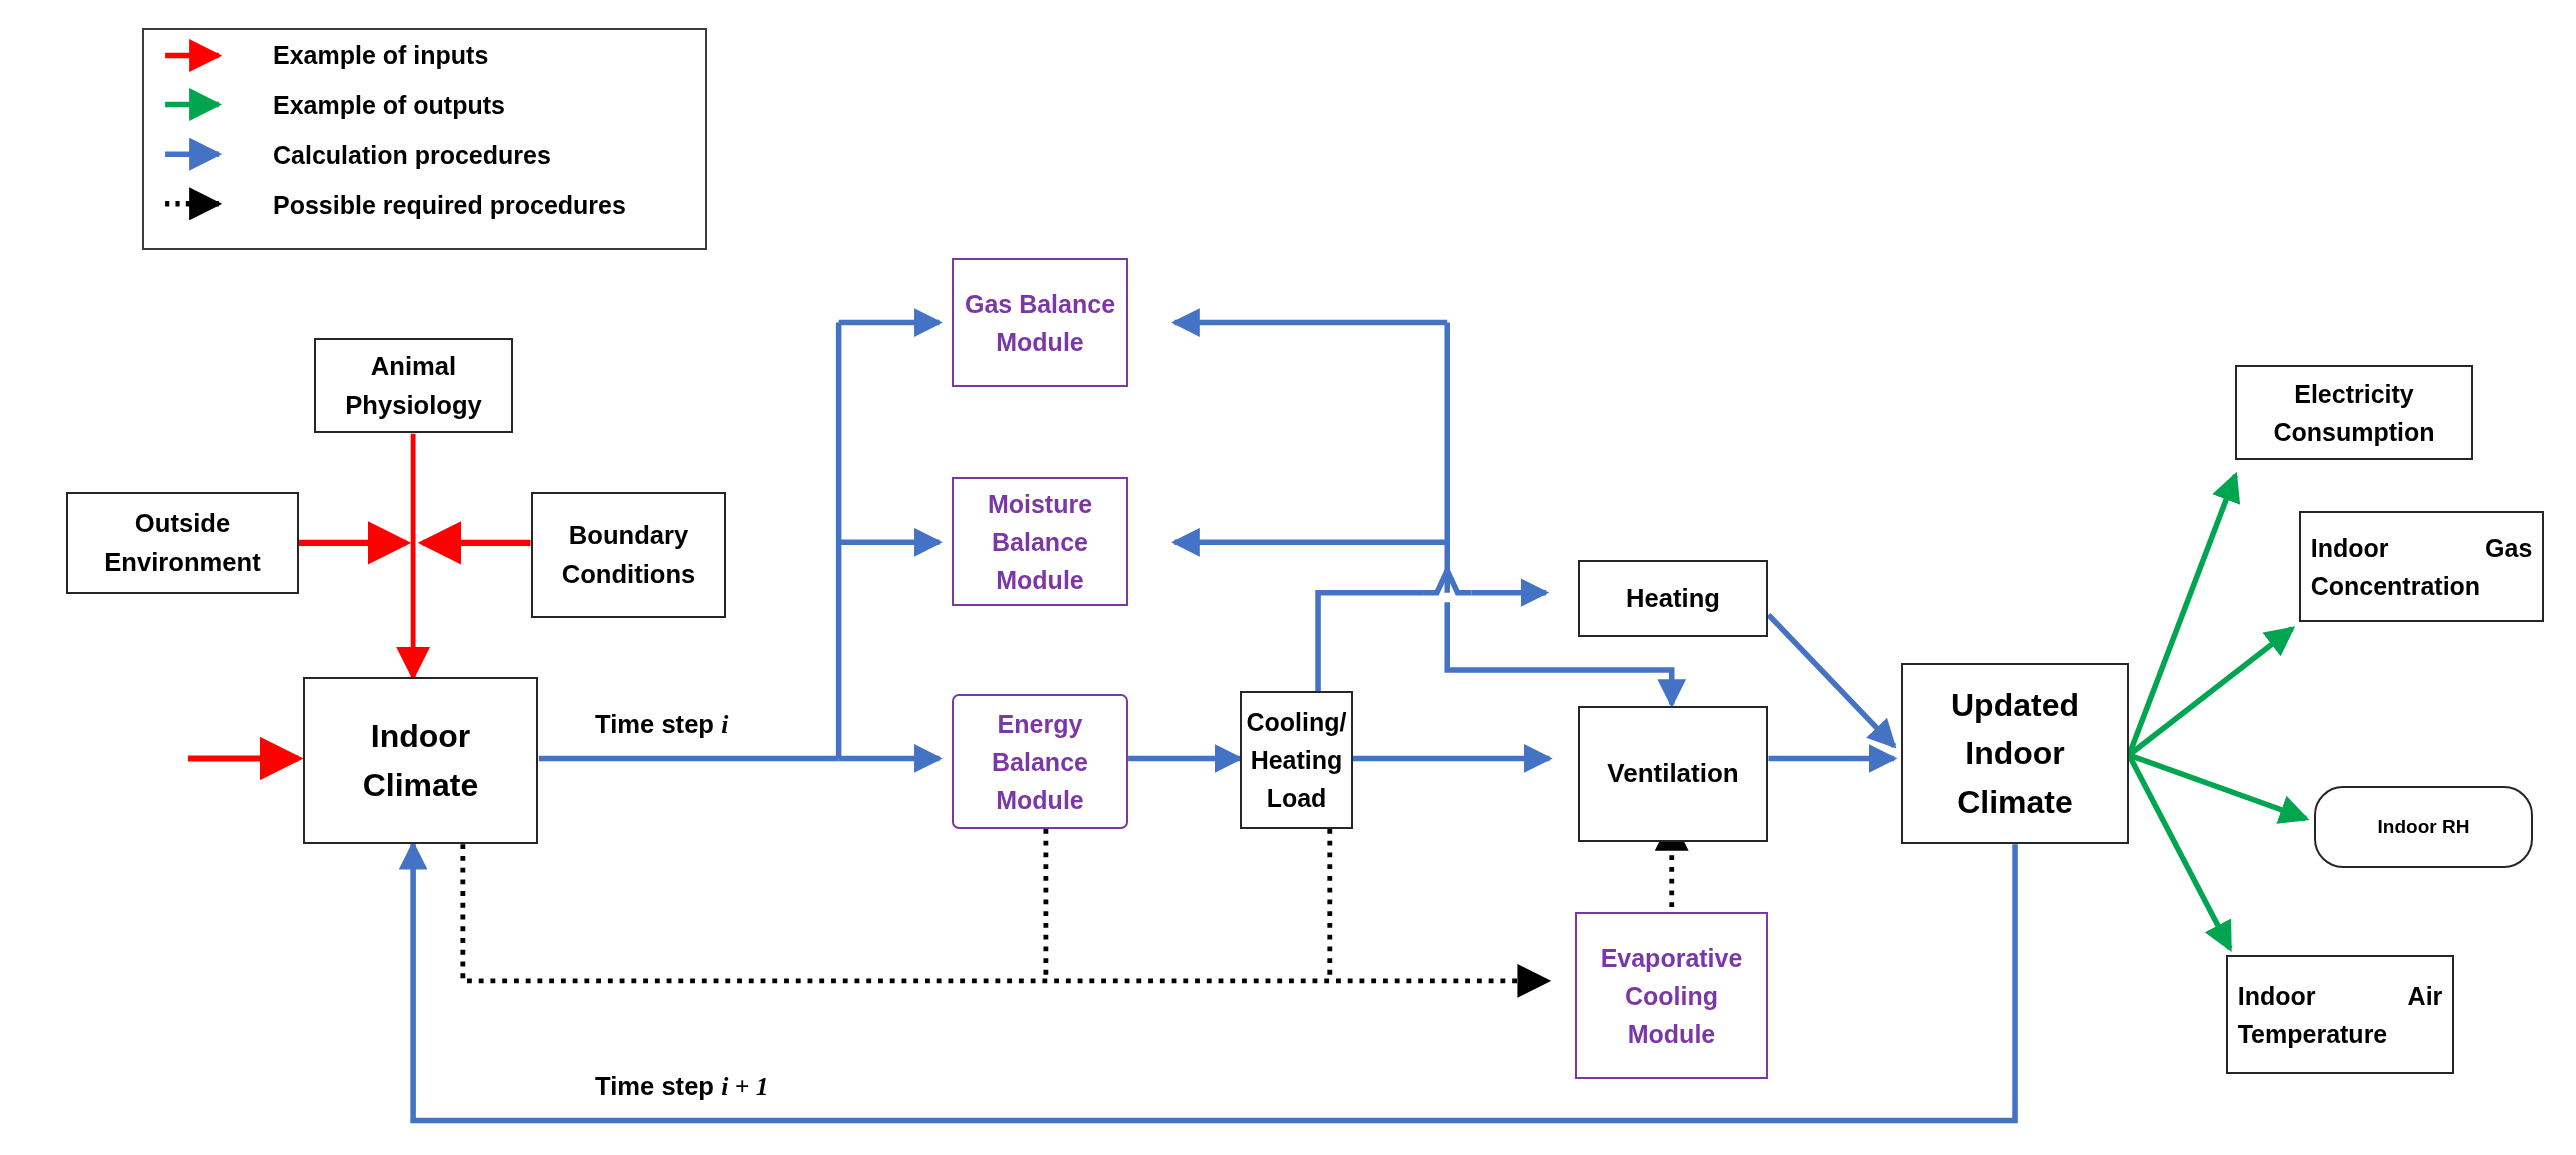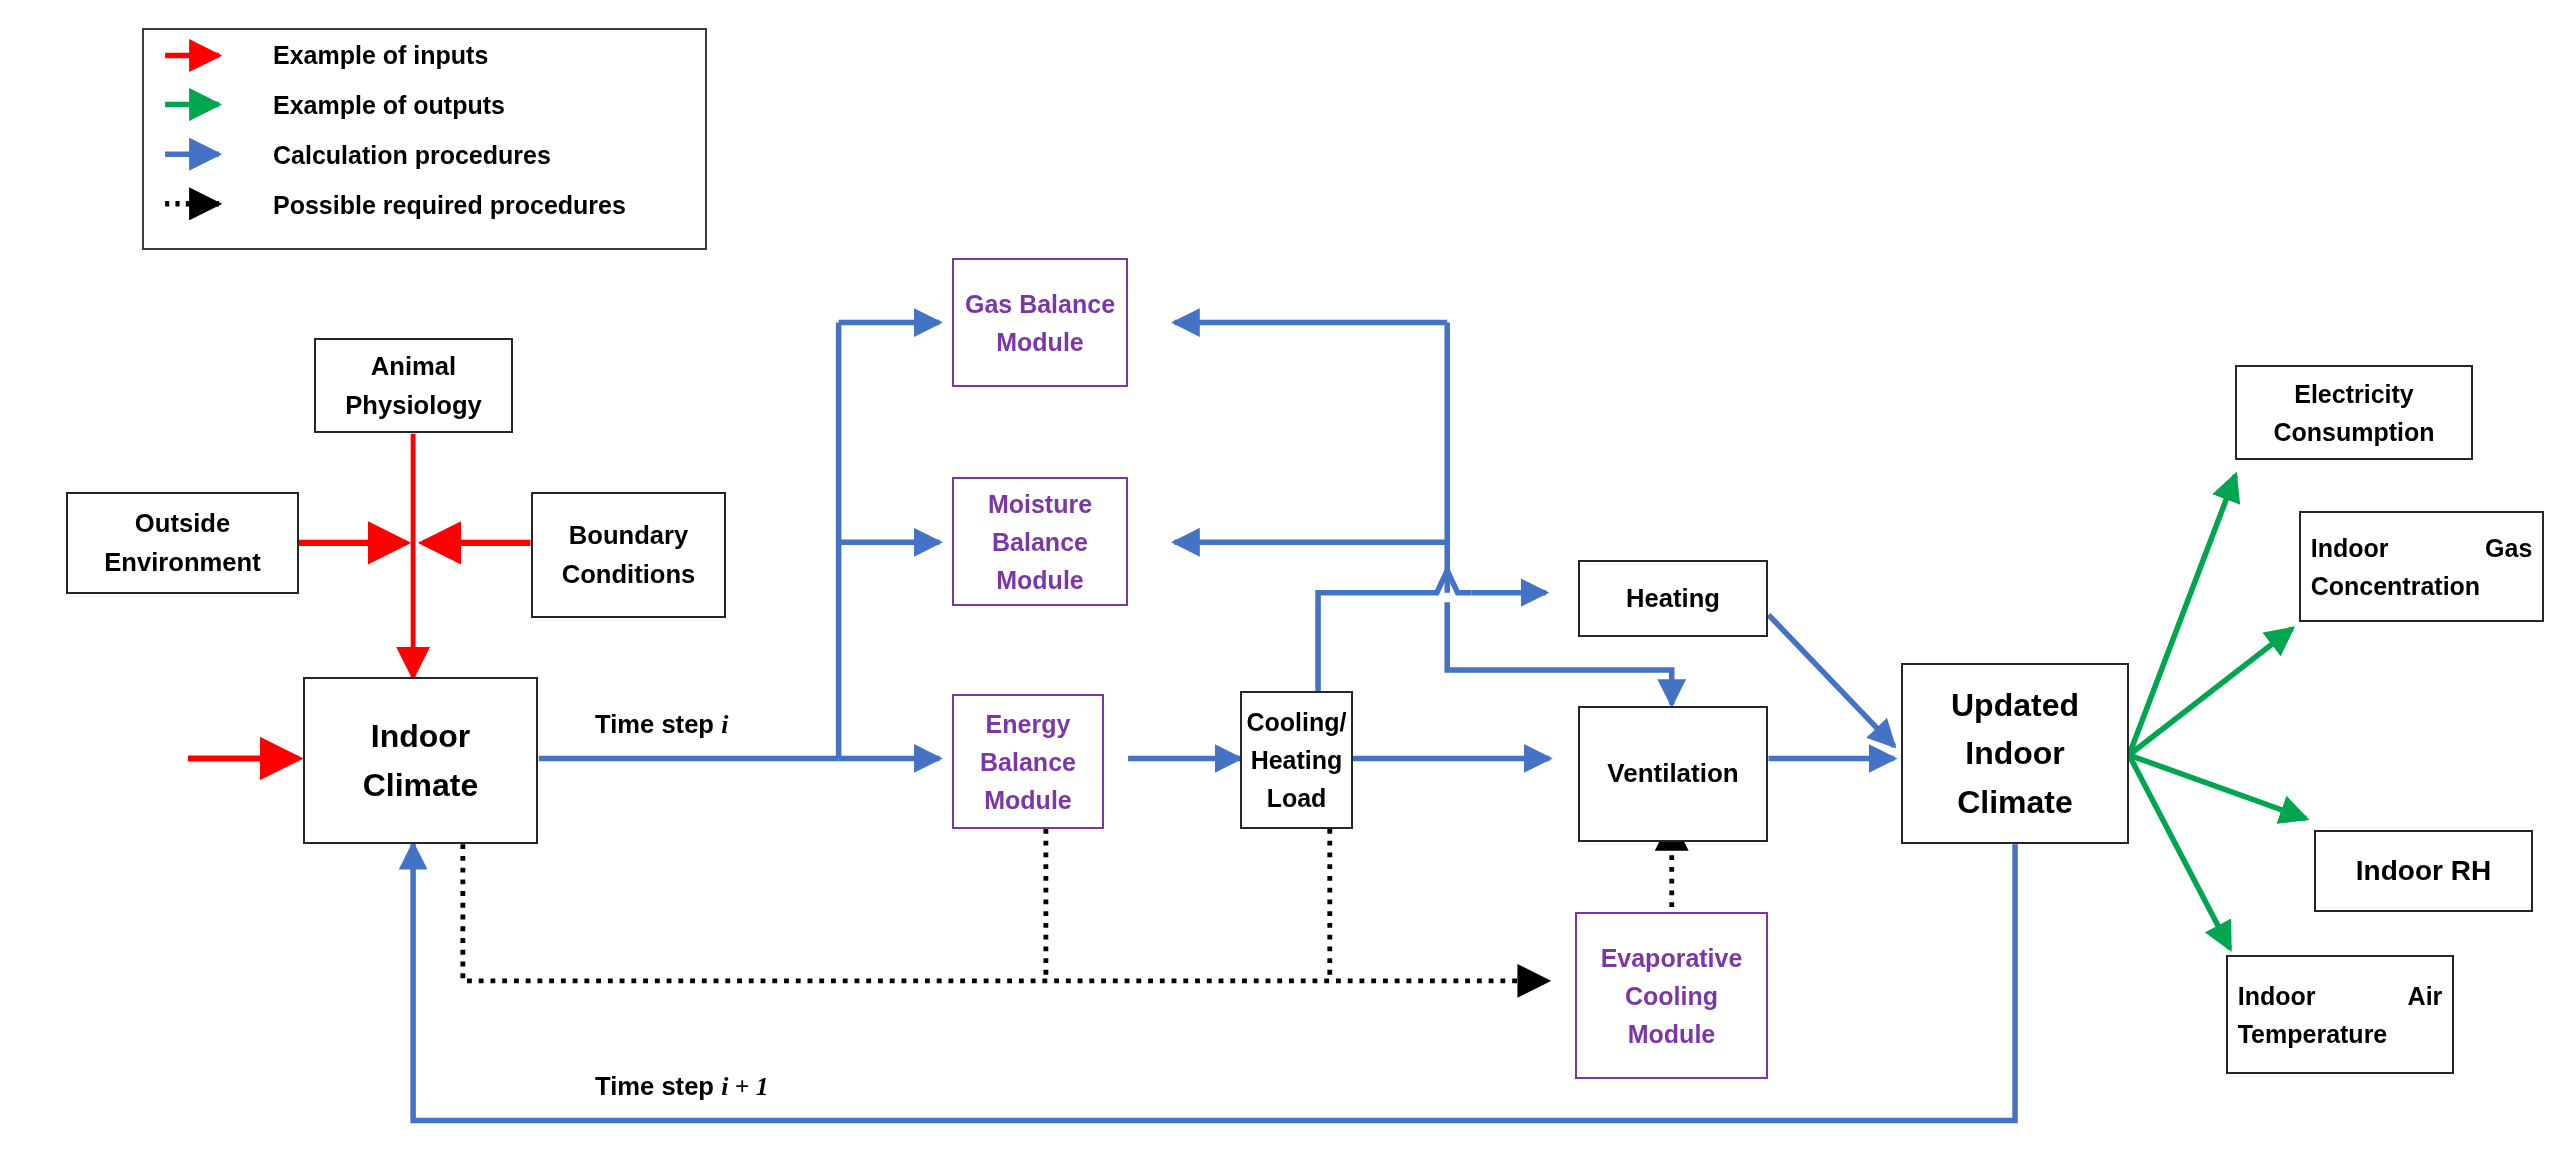--- a/index.html
+++ b/index.html
@@ -233,21 +233,21 @@
   </div>
 
   <div class="node" style="left:303px;top:677px;width:235px;height:167px;font-size:32px;">
     <span class="lbl">Indoor Climate</span>
   </div>
 
   <div class="node purple" style="left:952px;top:477px;width:176px;height:129px;font-size:25px;">
     <span class="lbl">Moisture Balance Module</span>
   </div>
 
-  <div class="node purple" style="left:952px;top:694px;width:152px;height:135px;font-size:25px;">
+  <div class="node purple" style="left:952px;top:694px;width:176px;height:135px;font-size:25px;border-radius:7px;">
     <span class="lbl">Energy Balance Module</span>
   </div>
 
   <div class="node" style="left:1240px;top:691px;width:113px;height:138px;font-size:25px;">
     <span class="lbl">Cooling/ Heating Load</span>
   </div>
 
   <div class="node" style="left:1578px;top:560px;width:190px;height:77px;font-size:25.6px;">
     <span class="lbl">Heating</span>
   </div>
@@ -265,21 +265,21 @@
   </div>
 
   <div class="node" style="left:2235px;top:365px;width:238px;height:95px;font-size:25px;">
     <span class="lbl">Electricity Consumption</span>
   </div>
 
   <div class="node justify" style="left:2299px;top:511px;width:245px;height:111px;font-size:25px;">
     <span class="lbl">Indoor Gas Concentration</span>
   </div>
 
-  <div class="node" style="left:2314px;top:830px;width:219px;height:82px;font-size:28px;">
+  <div class="node" style="left:2314px;top:786px;width:219px;height:82px;font-size:19px;border-radius:29px;">
     <span class="lbl">Indoor RH</span>
   </div>
 
   <div class="node justify" style="left:2226px;top:955px;width:228px;height:119px;font-size:25px;">
     <span class="lbl">Indoor Air Temperature</span>
   </div>
 
   <div class="edge-label" style="left:595px;top:710px;">
     <span>Time step </span><i>i</i>
   </div>

